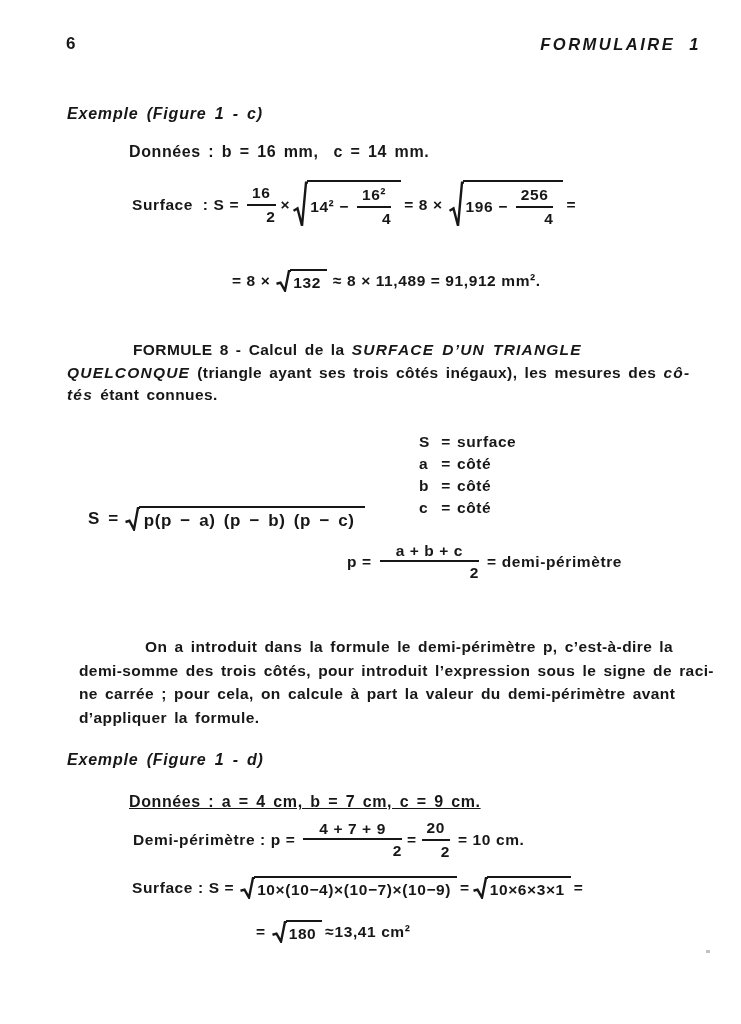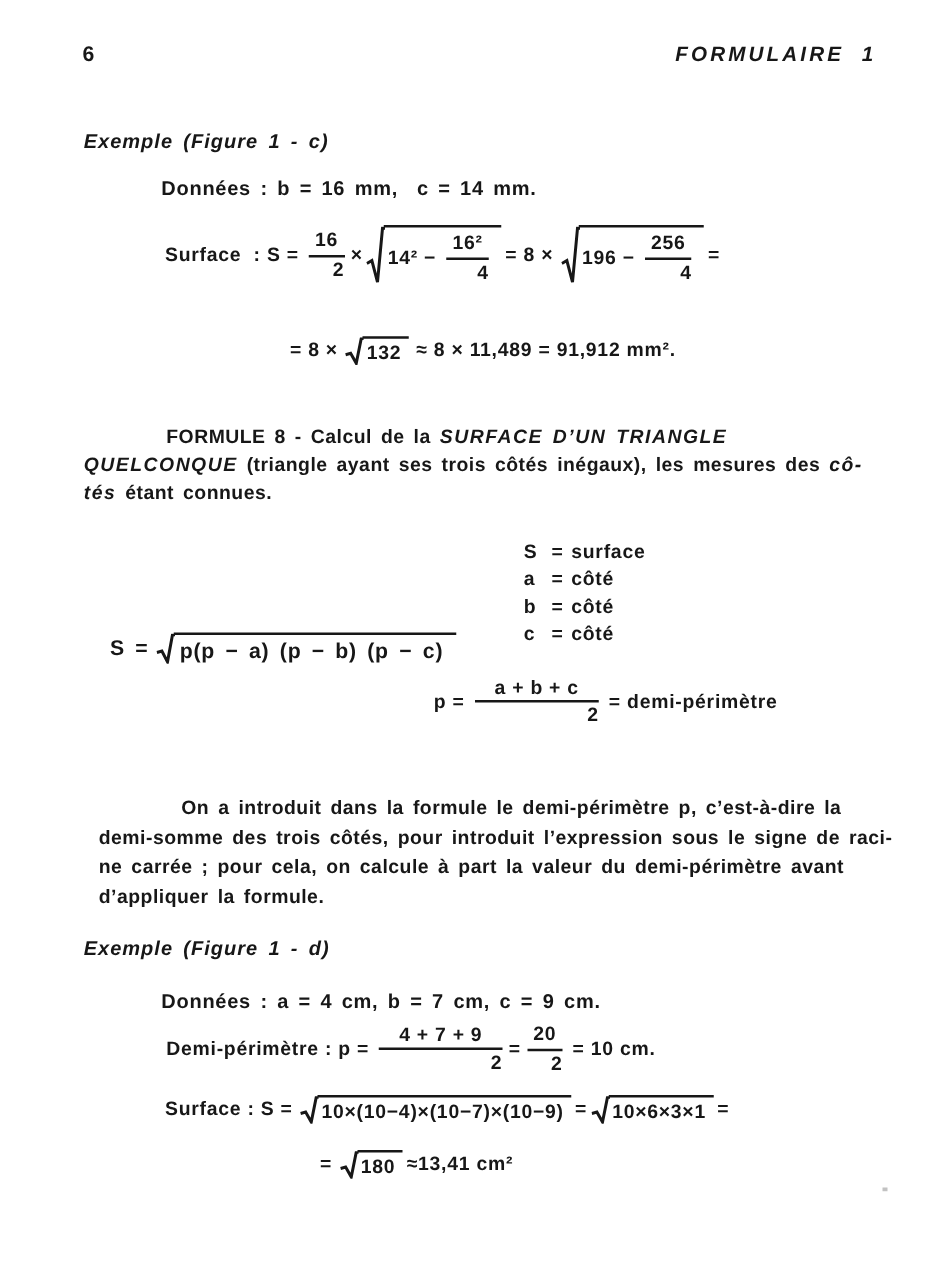--- a/index.html
+++ b/index.html
@@ -55,21 +55,21 @@
   #heron { left:84px; top:506px; font-size:17px; letter-spacing:0.6px; word-spacing:3px; }
   #heron .radbody { padding:3px 10px 1px 5px; }
 
   #perimeter { left:343px; top:541px; }
   #paragraph { left:67px; top:635px; width:642px; font-size:15.5px;
                line-height:23.5px; letter-spacing:0.4px; word-spacing:2.5px;margin-left:12px; }
   #paragraph .indent { padding-left:66px; }
 
   #ex-d-heading { left:67px; top:751px; font-size:16px; font-style:italic;
                   letter-spacing:0.8px; word-spacing:3px; }
-  #donnees-d    { left:129px; top:793px; }
+  #donnees-d    { left:129px; top:793px;text-decoration:underline; }
   #demi-line    { left:129px; top:818px; }
   #surface-d-1  { left:128px; top:876px; }
   #surface-d-2  { left:252px; top:920px; }
 
   #speck { left:706px; top:950px; width:4px; height:3px; background:#c2c2c2; }
 </style>
 </head>
 <body>
 
 <div class="page">

